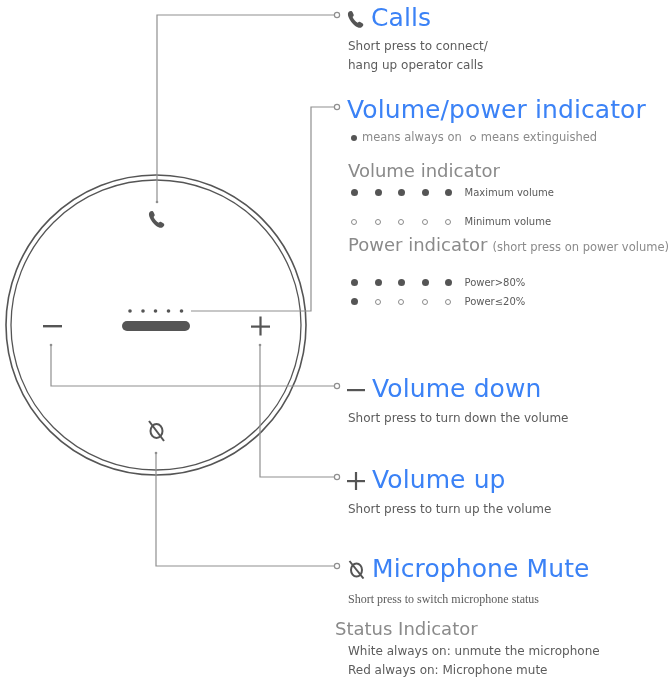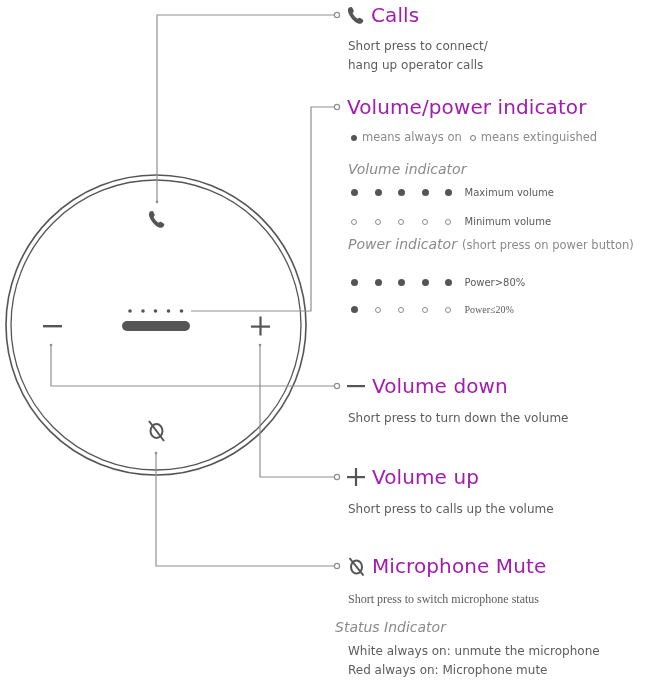--- a/index.html
+++ b/index.html
@@ -19,38 +19,37 @@
       position: absolute;
       left: 0;
       top: 0;
     }
     .label {
       position: absolute;
       white-space: nowrap;
       line-height: 1;
     }
     .title {
-      font-size: 20px;
-      color: #a21caf;
+      font-size: 25px;
+      color: #3b82f6;
       letter-spacing: 0.1px;
     }
     .title .ico {
       display: inline-block;
       vertical-align: middle;
       margin-right: 6px;
     }
     .desc {
       font-size: 12px;
       color: #5c5c5c;
       line-height: 19px;
     }
     .sub {
-      font-size: 14px;
+      font-size: 18px;
       color: #8a8a8a;
-      font-style: italic;
     }
     .small {
       font-size: 11.5px;
       color: #8a8a8a;
     }
     .row {
       position: absolute;
       display: flex;
       align-items: center;
       white-space: nowrap;
@@ -191,35 +190,35 @@
     <span class="dot off"></span>
     <span class="dot off"></span>
     <span class="dot off"></span>
     <span class="dot off"></span>
   </div>
   <span class="rtext">Minimum volume</span>
 </div>
 
 <div class="label" style="left:348px; top:236px;">
   <span class="sub">Power indicator</span>
-  <span class="small">(short press on power button)</span>
+  <span class="small">(short press on power volume)</span>
 </div>
 
 <div class="row" style="left:351px; top:277px;">
   <div class="dots">
     <span class="dot on"></span>
     <span class="dot on"></span>
     <span class="dot on"></span>
     <span class="dot on"></span>
     <span class="dot on"></span>
   </div>
   <span class="rtext">Power&gt;80%</span>
 </div>
 
-<div class="row" style="left:351px; top:304px;font-family:Liberation Serif, serif;">
+<div class="row" style="left:351px; top:296px;">
   <div class="dots">
     <span class="dot on"></span>
     <span class="dot off"></span>
     <span class="dot off"></span>
     <span class="dot off"></span>
     <span class="dot off"></span>
   </div>
   <span class="rtext">Power≤20%</span>
 </div>
 
@@ -233,21 +232,21 @@
 <div class="label desc" style="left:348px; top:409px;">Short press to turn down the volume</div>
 
 <div class="label title" style="left:347px; top:467px;">
   <span class="ico">
     <svg width="19" height="18" viewBox="0 0 19 18">
         <rect x="0" y="8" width="18" height="2.2" fill="#555"></rect>
         <rect x="7.9" y="0" width="2.2" height="18" fill="#555"></rect>
       </svg>
   </span><span>Volume up</span>
 </div>
-<div class="label desc" style="left:348px; top:500px;">Short press to calls up the volume</div>
+<div class="label desc" style="left:348px; top:500px;">Short press to turn up the volume</div>
 
 <div class="label title" style="left:347px; top:556px;">
   <span class="ico">
     <svg width="19" height="19" viewBox="0 0 19 19" fill="none" stroke="#555" stroke-width="2">
         <ellipse cx="9.5" cy="10" rx="5.5" ry="6.5"></ellipse>
         <line x1="2.5" y1="1" x2="16.5" y2="18.5"></line>
       </svg>
   </span><span>Microphone Mute</span>
 </div>
 <div class="label desc" style="left:348px; top:590px;font-family:Liberation Serif, serif;">Short press to switch microphone status</div>

